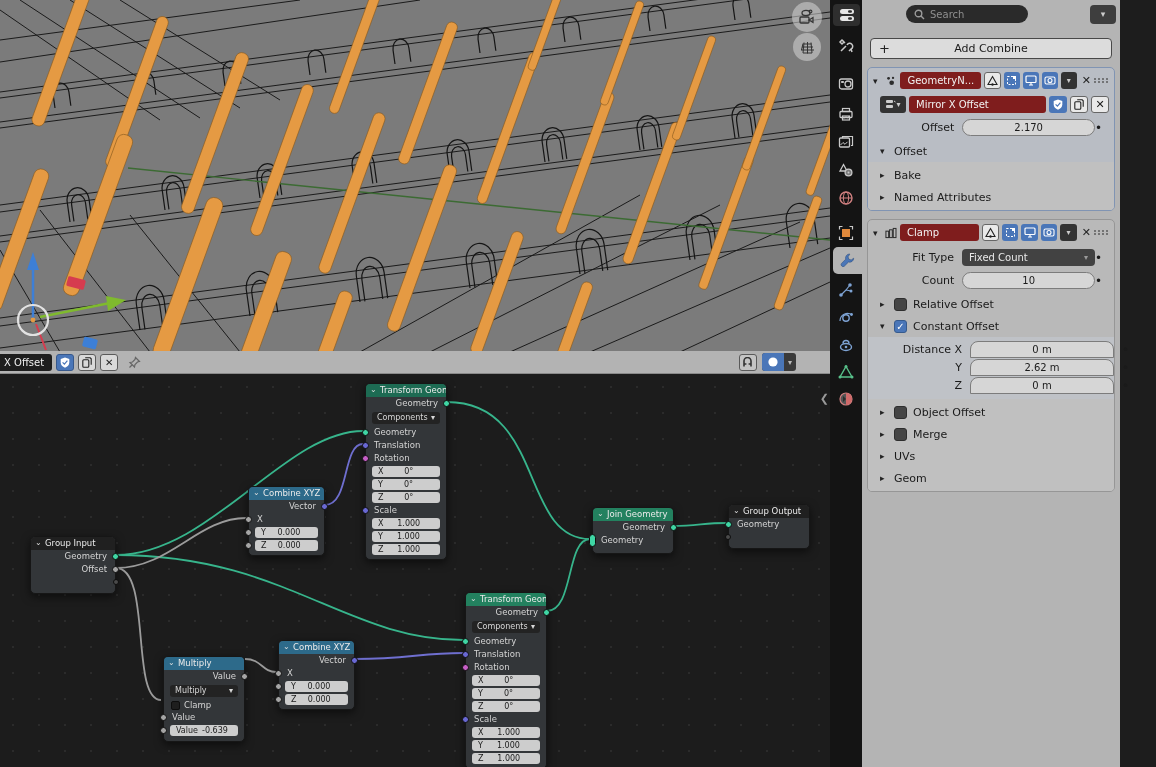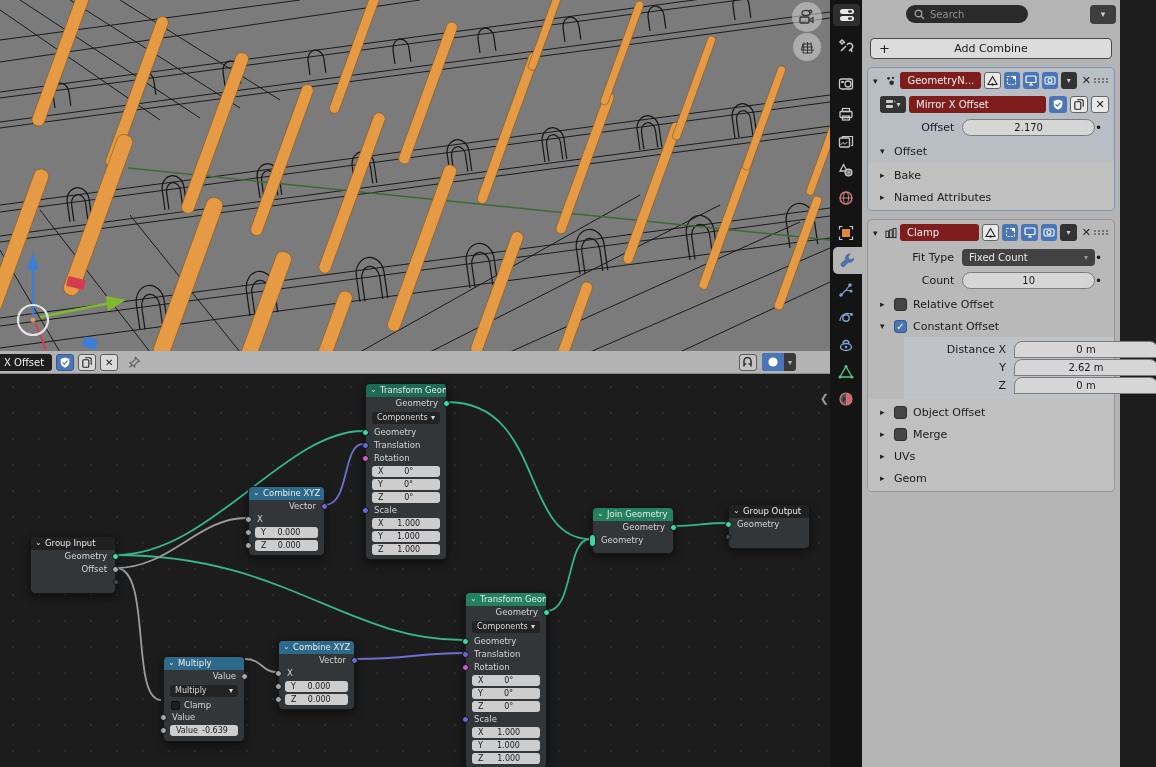--- a/index.html
+++ b/index.html
@@ -85,21 +85,21 @@
   .prow .lbl { width:102px; text-align:right; padding-right:8px; font-size:11px; }
   .pfield { width:144px; height:17px; background:#d6d6d6; border:1px solid #7c7c7c; border-radius:9px; text-align:center; font-size:10px; line-height:15px; }
   .pdrop { width:144px; height:17px; background:#424242; border-radius:4px; color:#e8e8e8; font-size:10px; line-height:17px; display:flex; justify-content:space-between; padding:0 7px; }
   .pdrop .c { color:#9a9a9a; font-size:8px; }
   .dot { margin-left:auto; margin-right:2px; color:#1a1a1a; font-size:12px; }
   .sect { display:flex; align-items:center; gap:6px; height:22px; padding:0 12px; font-size:11px; }
   .sect .ch { font-size:9px; color:#222; width:8px; }
   .pcheck { width:13px; height:13px; border-radius:3px; background:#454545; border:1px solid #2e2e2e; }
   .pcheck.on { background:#4a76b8; border-color:#365a8d; color:#fff; font-size:10px; line-height:12px; text-align:center; }
   .subzone { background:#c0c0c0; border-radius:0 0 4px 4px; padding:2px 0; }
-  .distzone { background:#bfc2c7; padding:4px 8px;margin-left:36px; }
+  .distzone { background:#bfc2c7; padding:4px 0; }
   .dgroup { display:flex; margin:0 10px 0 0; }
   .dgroup .lbl { width:102px; text-align:right; padding-right:8px; font-size:11px; height:18px; line-height:18px; }
   .dstack .pfield { border-radius:0; margin-bottom:1px; display:block; }
   .dstack .pfield:first-child { border-radius:8px 8px 0 0; }
   .dstack .pfield:last-child { border-radius:0 0 8px 8px; margin-bottom:0; }
   .drow { display:flex; align-items:center; }
   .drow .dot { margin-left:8px; }
 </style>
 </head>
 <body>

